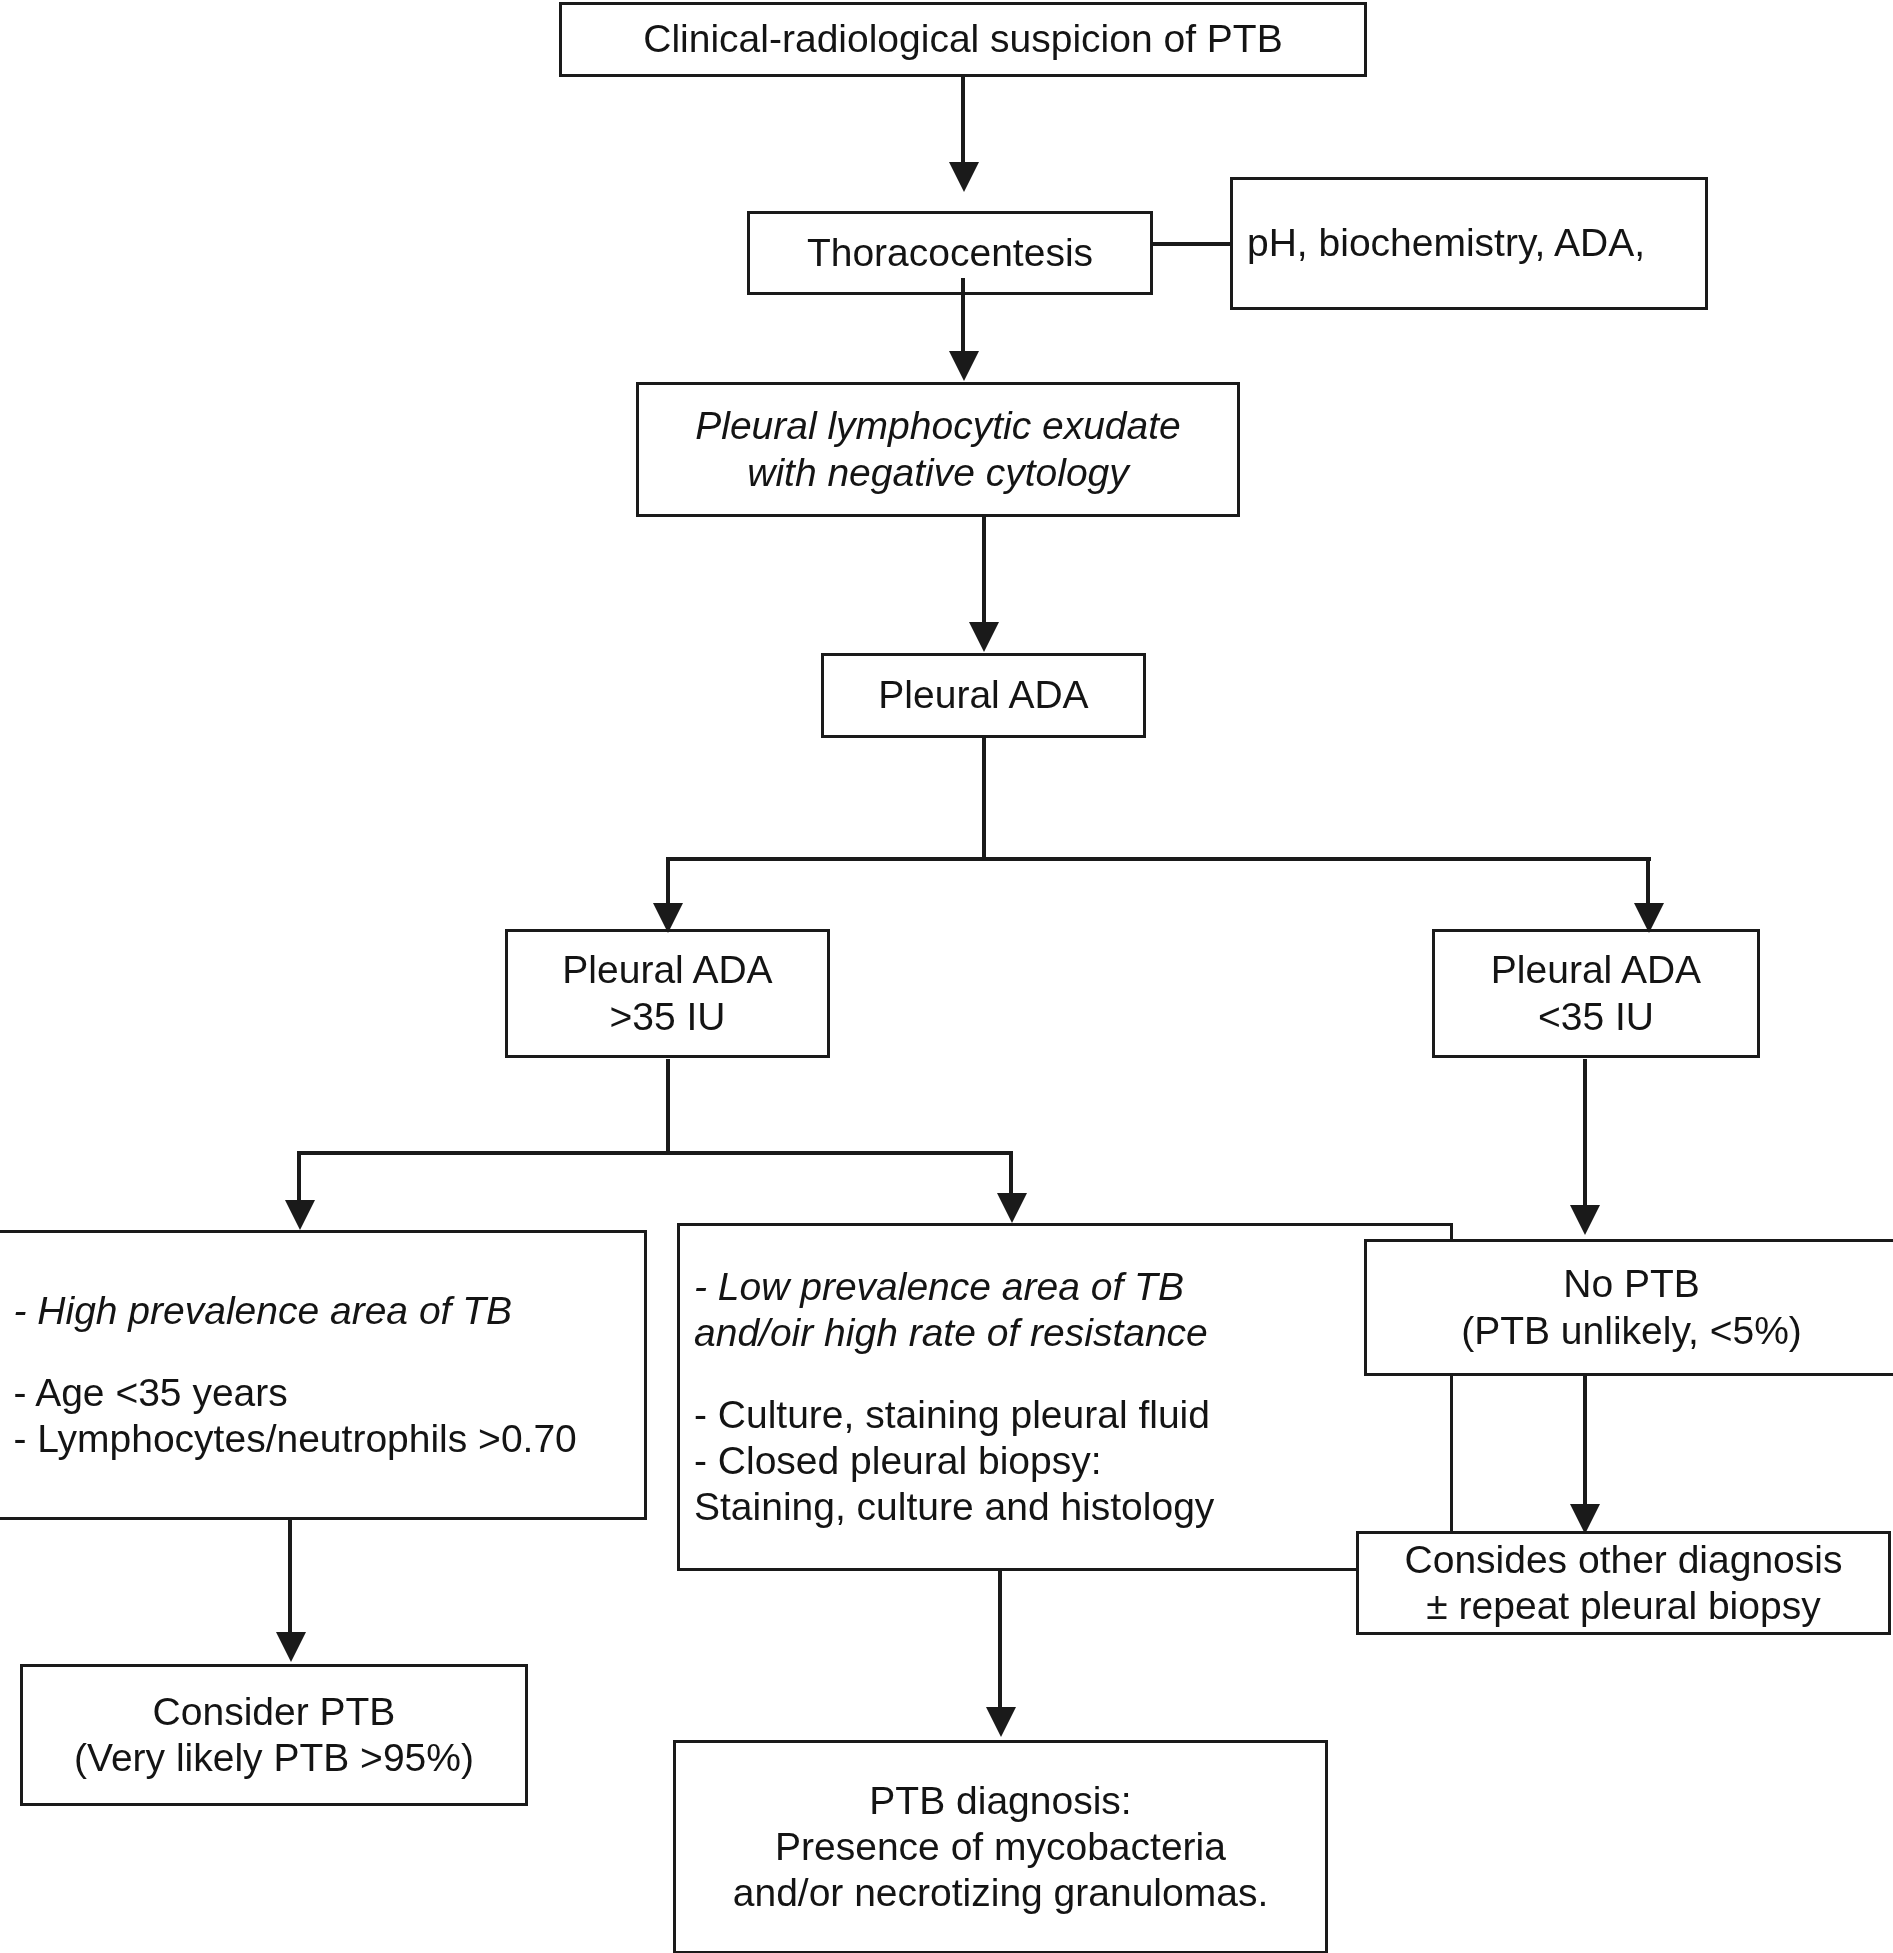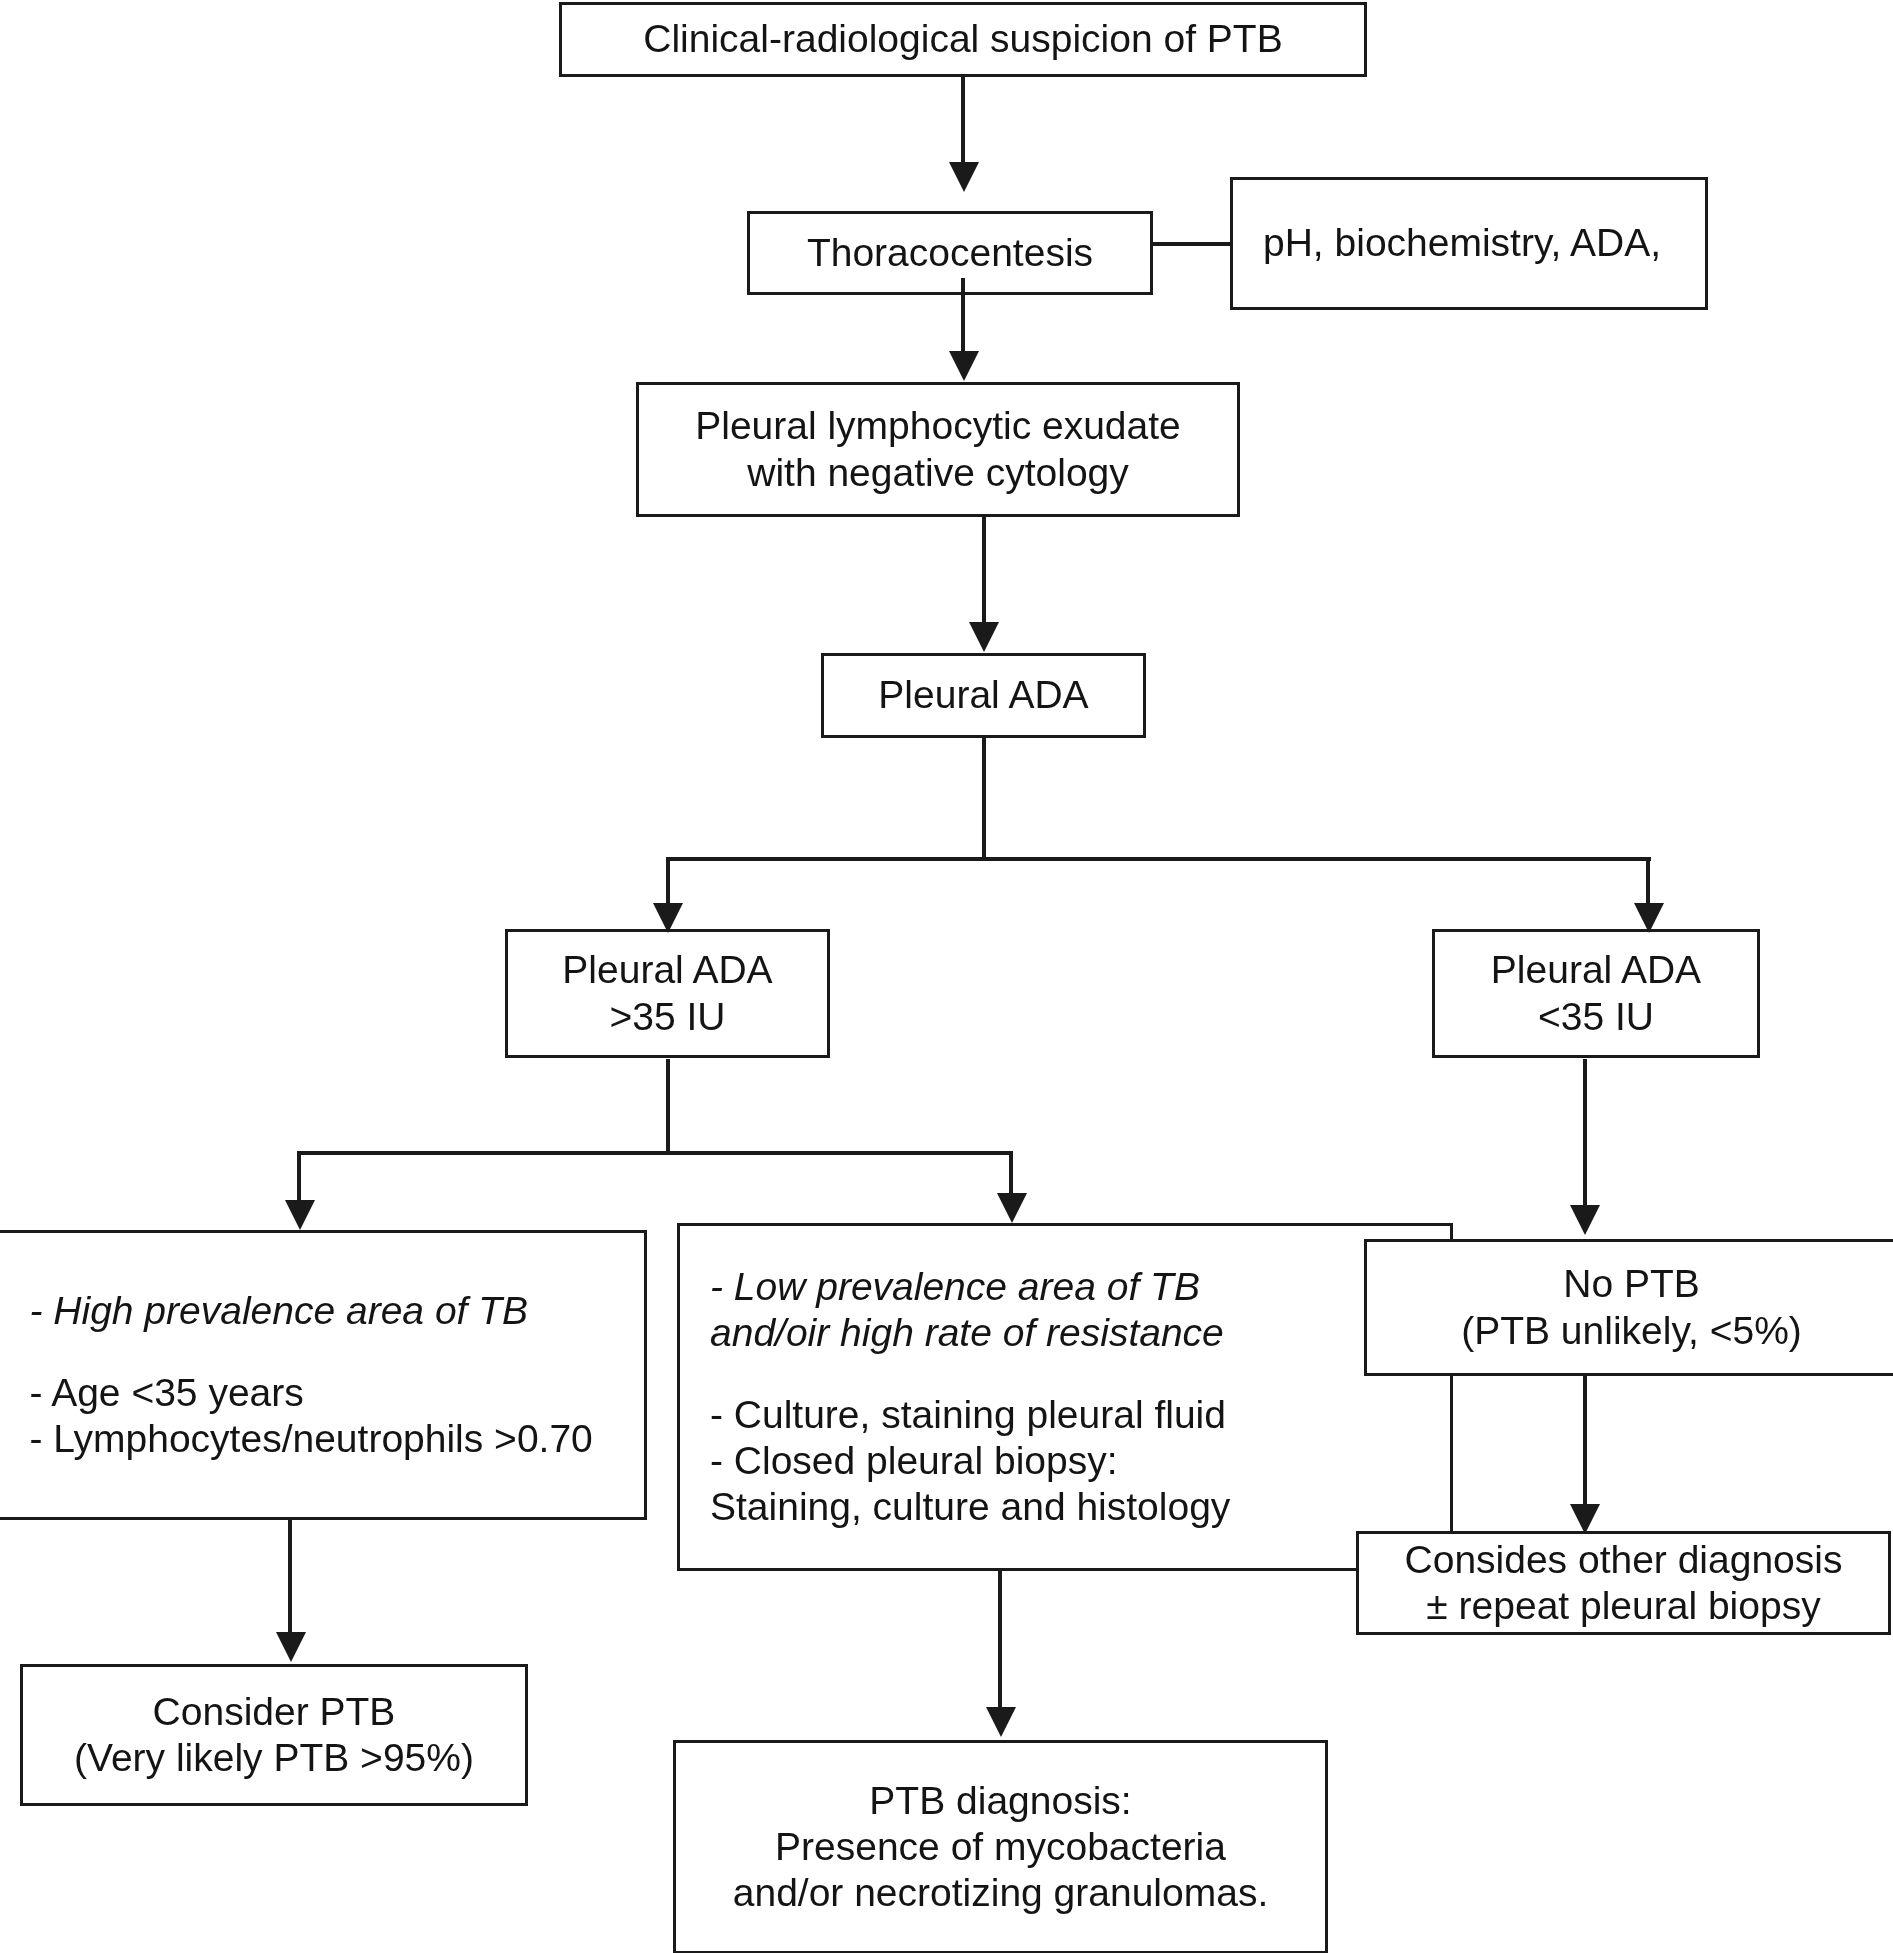--- a/index.html
+++ b/index.html
@@ -23,21 +23,21 @@
     background: #ffffff;
     display: flex;
     flex-direction: column;
     justify-content: center;
     font-size: 39px;
     line-height: 1.18;
     color: #141414;
     white-space: pre-line;
   }
   .node.center { align-items: center; text-align: center; }
-  .node.left   { align-items: flex-start; text-align: left; padding-left: 30px; padding-right: 8.7px; }
+  .node.left   { align-items: flex-start; text-align: left; padding-left: 14px; padding-right: 8.7px; }
   .node .line { display: block; }
   .node .line.italic { font-style: italic; }
   .node .line.gap { height: 0.92em; }
 
   
   .vline {
     position: absolute;
     width: 4.4px;
     background: #1a1a1a;
   }
@@ -65,21 +65,21 @@
   </div>
 
   <div class="node center" style="left:747px; top:211px; width:406px; height:84px;">
     <span class="line">Thoracocentesis</span>
   </div>
 
   <div class="node left" style="left:1230px; top:177px; width:478px; height:133px;">
     <span class="line">pH, biochemistry, ADA,</span>
   </div>
 
-  <div class="node center" style="left:636px; top:382px; width:604px; height:135px;">
+  <div class="node center" style="left:636px; top:382px; width:604px; height:135px;font-style:italic;">
     <span class="line">Pleural lymphocytic exudate</span>
     <span class="line">with negative cytology</span>
   </div>
 
   <div class="node center" style="left:821px; top:653px; width:325px; height:85px;">
     <span class="line">Pleural ADA</span>
   </div>
 
   <div class="node center" style="left:505px; top:929px; width:325px; height:129px;">
     <span class="line">Pleural ADA</span>

